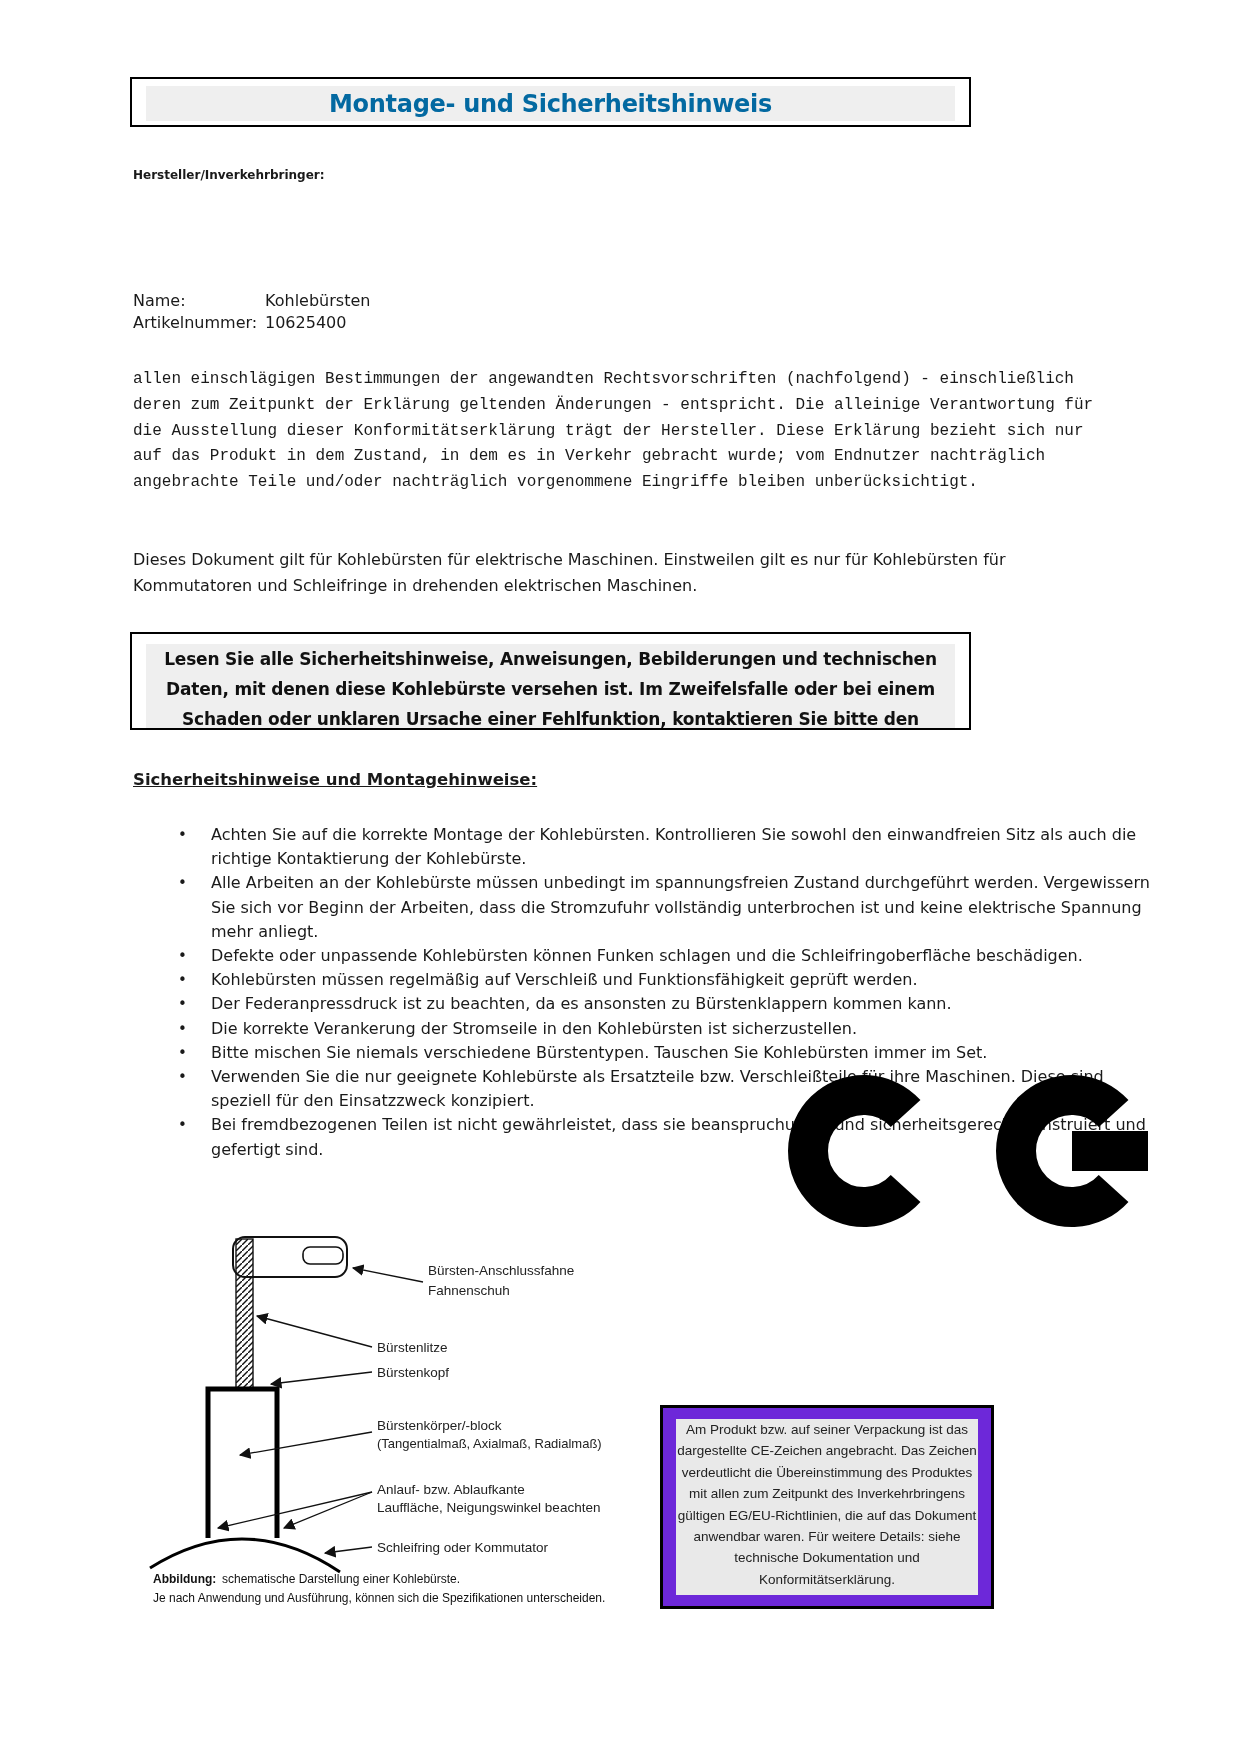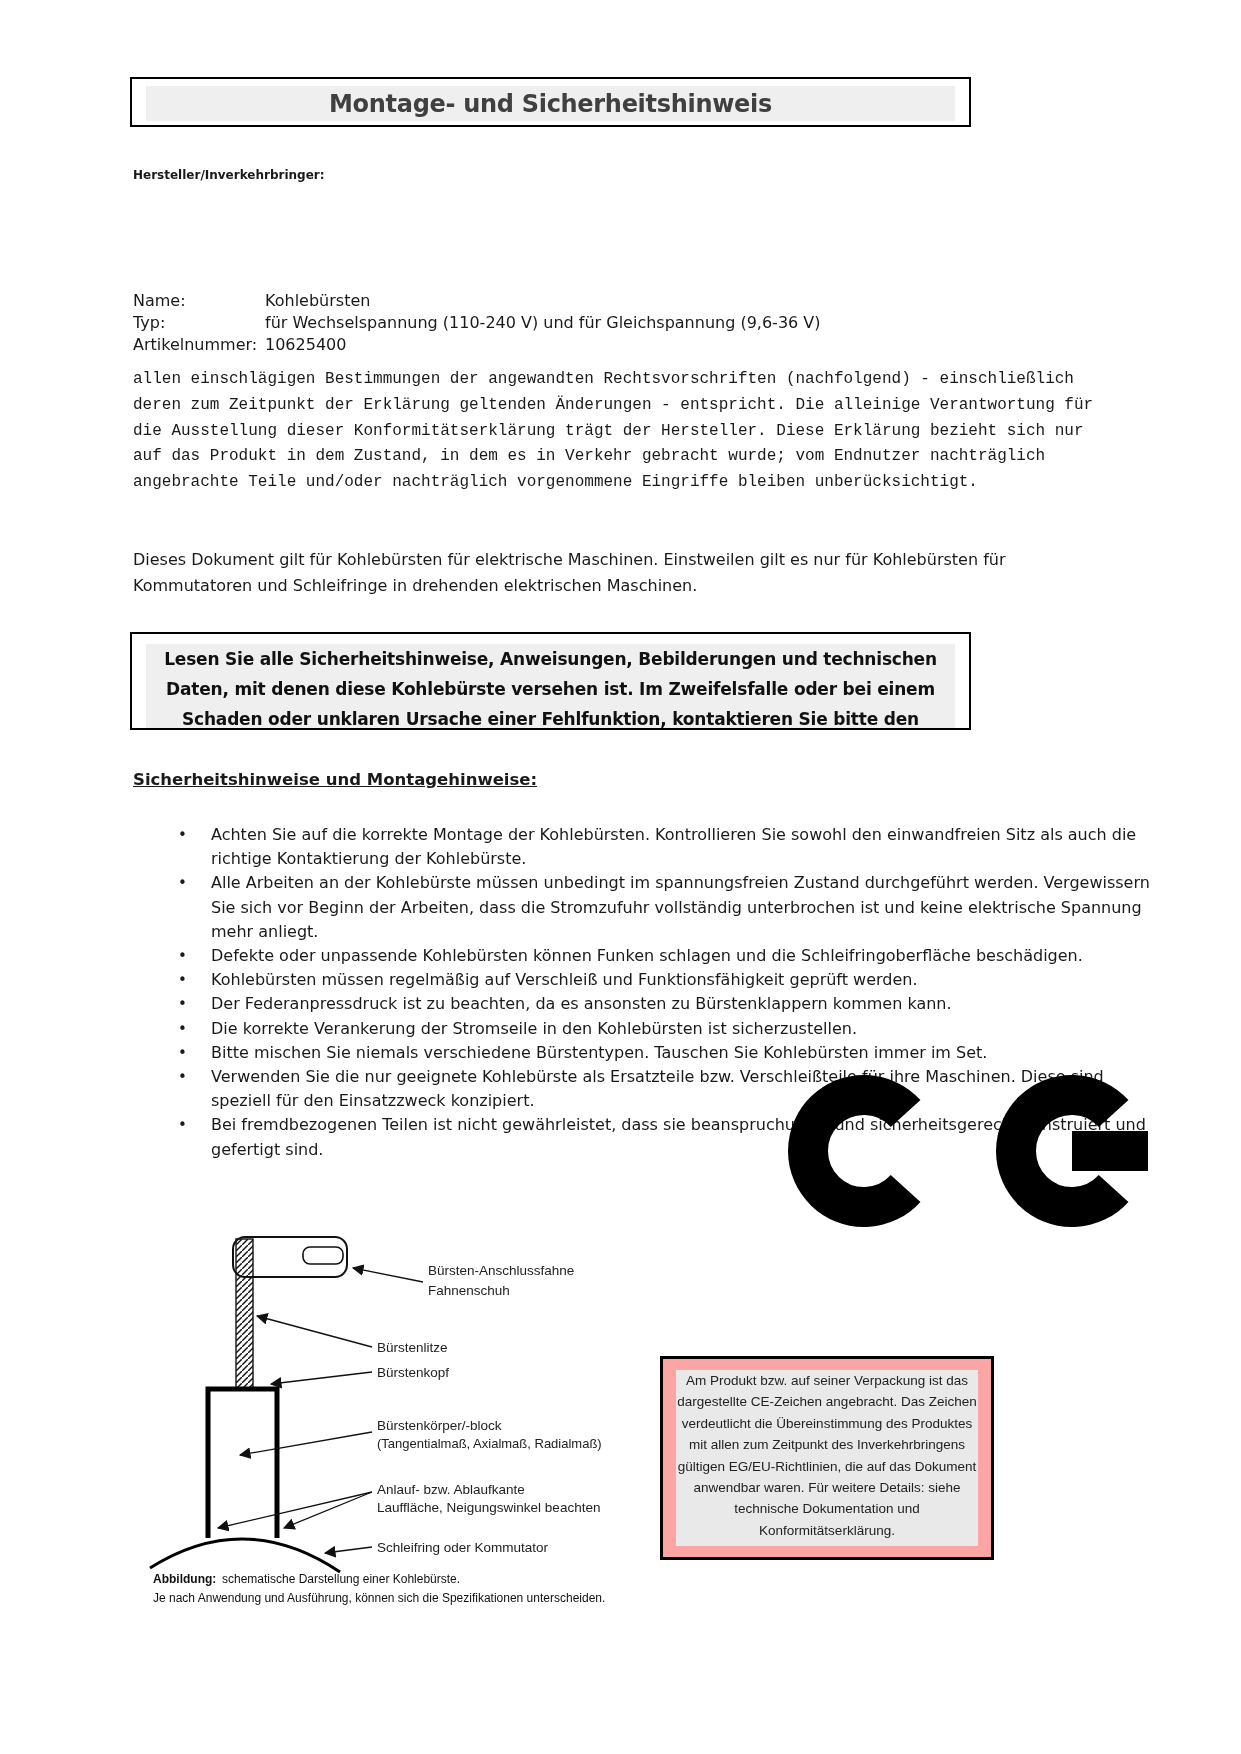--- a/index.html
+++ b/index.html
@@ -16,21 +16,21 @@
   .title-box{
     position:absolute;left:130px;top:77px;width:837px;height:46px;
     border:2px solid #000;background:#fff;
   }
   .title-box .inner{
     position:absolute;left:14px;right:14px;top:7px;bottom:4px;
     background:#efefef;
     display:flex;align-items:center;justify-content:center;
   }
   .title-box .inner h1{
-    margin:0;font-size:24px;font-weight:bold;color:#404040;letter-spacing:-0.3px;
+    margin:0;font-size:24px;font-weight:bold;color:#0369a1;letter-spacing:-0.3px;
   }
   
   .hersteller{
     position:absolute;left:133px;top:168px;
     font-size:12px;font-weight:bold;
   }
   .address{position:absolute;left:133px;top:191px;font-size:16px;line-height:22px;}
   
   .meta{position:absolute;left:133px;top:290px;font-size:16px;line-height:22px;}
   .meta .row{display:flex;}
@@ -70,22 +70,22 @@
   .diagram-svg text{
     font-family:"Liberation Sans",sans-serif;font-size:13.5px;fill:#222;
   }
   .diagram-svg text.small{font-size:13px;}
   .diagram-svg text.cap{font-size:12px;fill:#111;}
   .diagram-svg text.capb{font-size:12px;font-weight:bold;fill:#111;}
   
   .ce-svg{position:absolute;left:772px;top:1072px;}
   
   .ce-box{
-    position:absolute;left:660px;top:1356px;width:328px;height:198px;
-    border:3px solid #000;background:#fca5a5;
+    position:absolute;left:660px;top:1405px;width:328px;height:198px;
+    border:3px solid #000;background:#6d28d9;
   }
   .ce-box .inner{
     position:absolute;left:13px;right:13px;top:11px;bottom:11px;
     background:#e9e9e9;
     font-family:"Liberation Sans",sans-serif;
     font-size:13.5px;line-height:21.4px;text-align:center;color:#222;
     white-space:nowrap;overflow:hidden;
   }
 </style>
 </head>
@@ -98,24 +98,20 @@
       <h1>Montage- und Sicherheitshinweis</h1>
     </div>
   </div>
 
   <div class="hersteller">Hersteller/Inverkehrbringer:</div>
 
   <div class="meta">
     <div class="row">
       <div class="label">Name:</div>
       <div class="value">Kohlebürsten</div>
-    </div>
-    <div class="row">
-      <div class="label">Typ:</div>
-      <div class="value">für Wechselspannung (110-240 V) und für Gleichspannung (9,6-36 V)</div>
     </div>
     <div class="row">
       <div class="label">Artikelnummer:</div>
       <div class="value">10625400</div>
     </div>
   </div>
 
   <div class="para p1">allen einschlägigen Bestimmungen der angewandten Rechtsvorschriften (nachfolgend) - einschließlich deren zum Zeitpunkt der Erklärung geltenden Änderungen - entspricht. Die alleinige Verantwortung für die Ausstellung dieser Konformitätserklärung trägt der Hersteller. Diese Erklärung bezieht sich nur auf das Produkt in dem Zustand, in dem es in Verkehr gebracht wurde; vom Endnutzer nachträglich angebrachte Teile und/oder nachträglich vorgenommene Eingriffe bleiben unberücksichtigt.</div>
   <div class="para p2">Dieses Dokument gilt für Kohlebürsten für elektrische Maschinen. Einstweilen gilt es nur für Kohlebürsten für Kommutatoren und Schleifringe in drehenden elektrischen Maschinen.</div>
 

